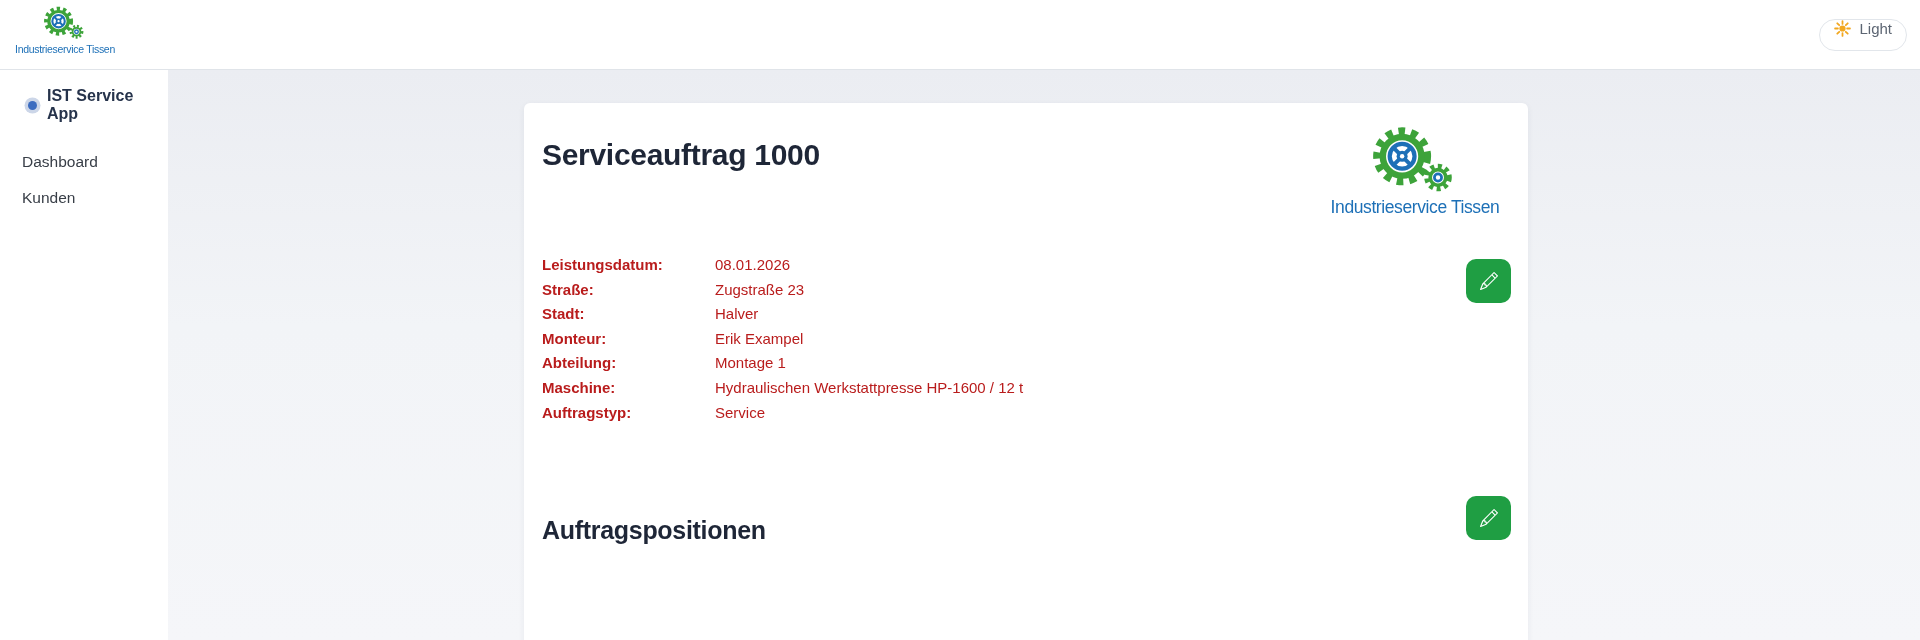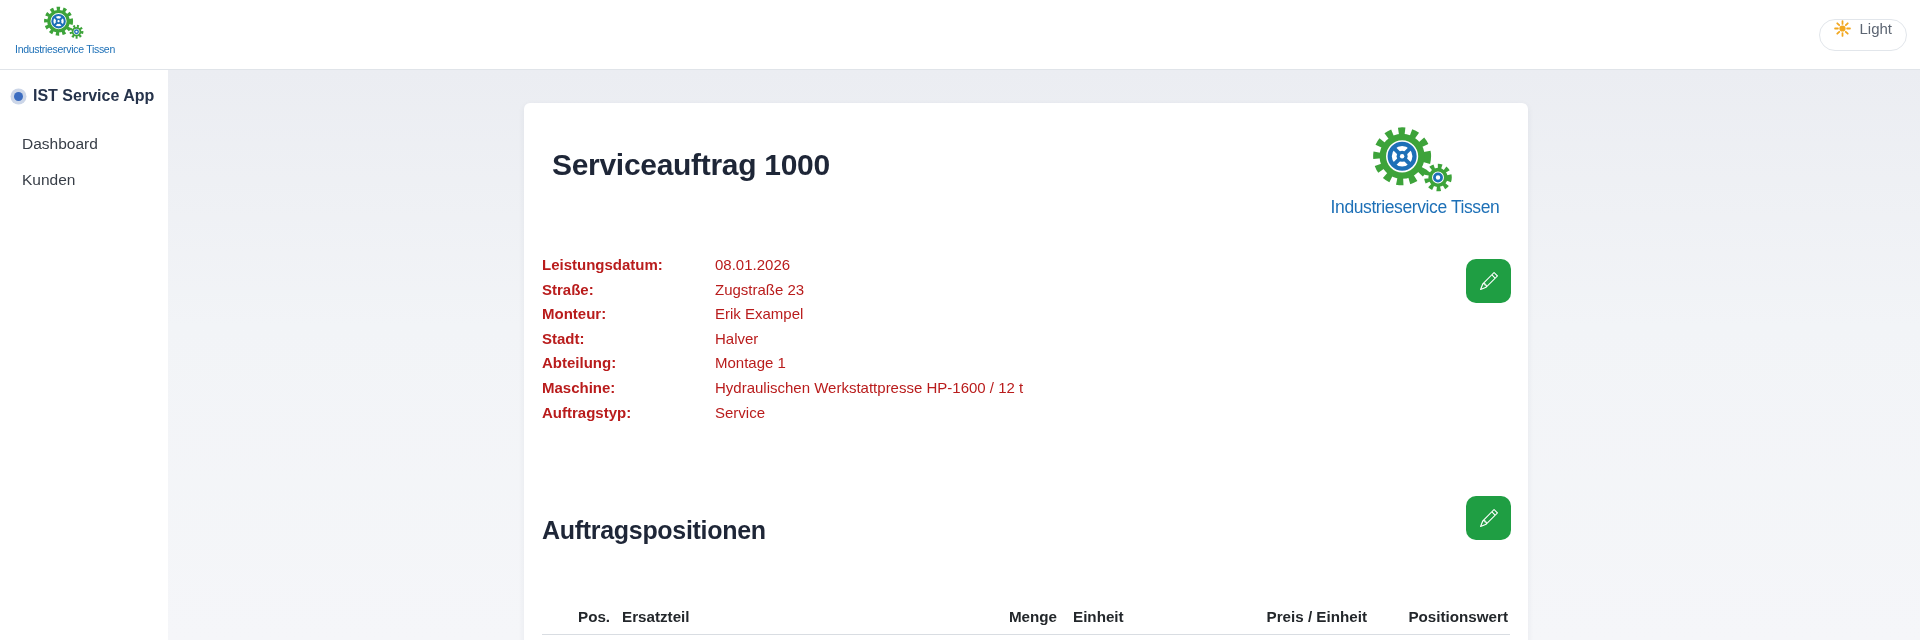--- a/index.html
+++ b/index.html
@@ -45,21 +45,21 @@
   .theme-toggle svg { width: 17px; height: 17px; }
 
   
   .sidebar {
     position: absolute; left: 0; top: 70px;
     width: 168px; height: 570px;
     background: #ffffff;
   }
   .side-title {
     display: flex; align-items: center; gap: 10px;
-    padding: 17px 0 0 12px;
+    padding: 17px 0 0 26px;
     font-weight: bold; font-size: 16px; color: #26334b;
     cursor: pointer;
   }
   .dot {
     width: 9px; height: 9px; border-radius: 50%;
     background: #3b6cc0;
     box-shadow: 0 0 0 3.5px #ccd6e8;
     margin-left: 2px;
     flex: 0 0 auto;
   }
@@ -80,21 +80,21 @@
   }
   .card {
     position: absolute; left: 356px; top: 33px;
     width: 1004px; height: 607px;
     background: #ffffff;
     border-radius: 6px;
     box-shadow: 0 2px 6px rgba(40,50,70,0.07);
   }
   .order-title {
     position: absolute; left: 18px; top: 34px;
-    margin: 10px;
+    margin: 0;
     font-size: 30px; line-height: 36px; font-weight: bold;
     color: #1e2637; letter-spacing: -0.3px;
   }
   .card-logo {
     position: absolute; top: 20px; right: 12px;
     width: 202px;
     display: flex; flex-direction: column; align-items: center;
   }
   .card-logo svg { width: 92px; height: 74px; }
   .card-logo .card-logo-text {
@@ -225,26 +225,26 @@
       <div class="fields">
         <div class="frow">
           <span class="flabel">Leistungsdatum:</span>
           <span class="fvalue">08.01.2026</span>
         </div>
         <div class="frow">
           <span class="flabel">Straße:</span>
           <span class="fvalue">Zugstraße 23</span>
         </div>
         <div class="frow">
+          <span class="flabel">Stadt:</span>
+          <span class="fvalue">Halver</span>
+        </div>
+        <div class="frow">
           <span class="flabel">Monteur:</span>
           <span class="fvalue">Erik Exampel</span>
-        </div>
-        <div class="frow">
-          <span class="flabel">Stadt:</span>
-          <span class="fvalue">Halver</span>
         </div>
         <div class="frow">
           <span class="flabel">Abteilung:</span>
           <span class="fvalue">Montage 1</span>
         </div>
         <div class="frow">
           <span class="flabel">Maschine:</span>
           <span class="fvalue">Hydraulischen Werkstattpresse HP-1600 / 12 t</span>
         </div>
         <div class="frow">
@@ -254,27 +254,17 @@
       </div>
 
       <h2 class="positions-title">Auftragspositionen</h2>
 
       <button class="edit-btn edit-btn-positions">
         <svg viewBox="0 0 16 16">
             <use href="#pencil-glyph"></use>
           </svg>
       </button>
 
-      <div class="ptable">
-        <div class="thead">
-          <span>Pos.</span>
-          <span>Ersatzteil</span>
-          <span class="th-right">Menge</span>
-          <span class="th-pad-left">Einheit</span>
-          <span class="th-right">Preis / Einheit</span>
-          <span class="th-right">Positionswert</span>
-        </div>
-      </div>
 
     </section>
   </main>
 
 </div>
 
 </body></html>

